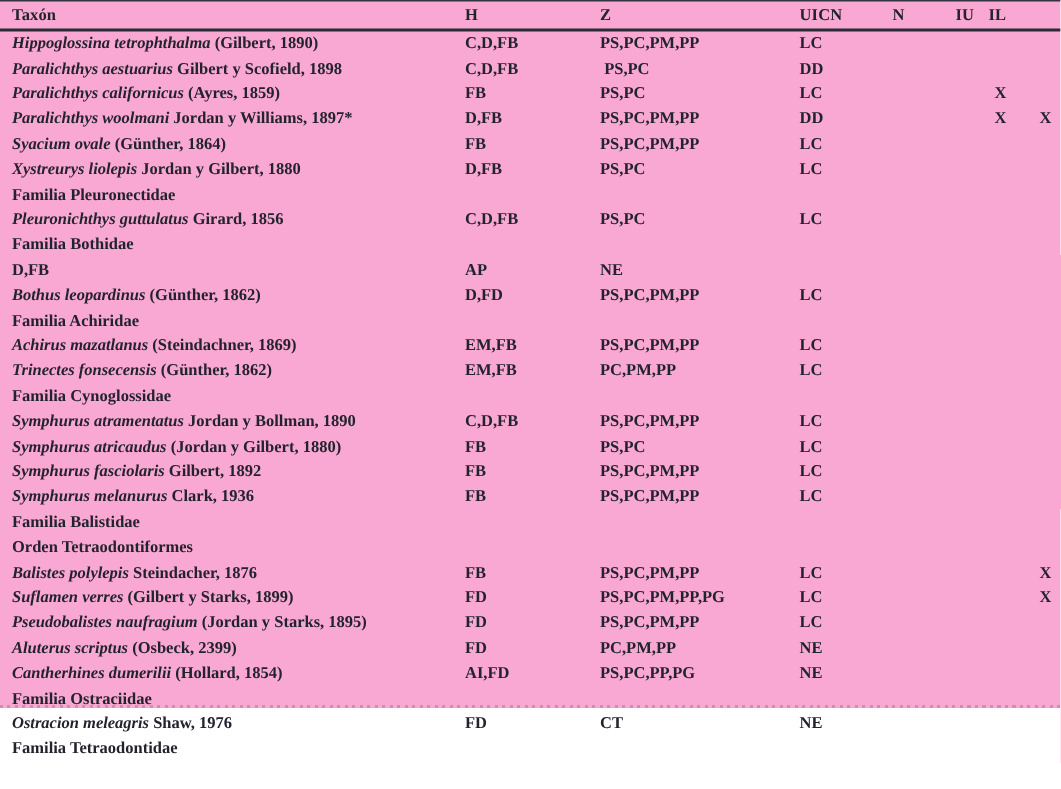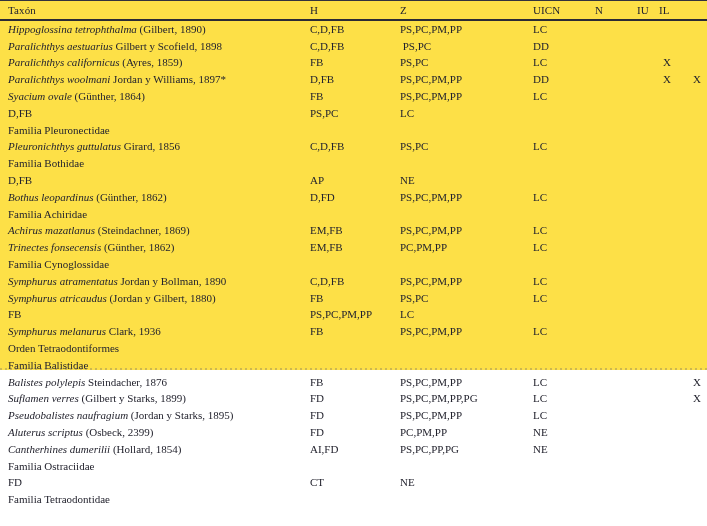--- a/index.html
+++ b/index.html
@@ -11,22 +11,23 @@
     width: 707px;
     height: 526px;
     overflow: hidden;
     font-family: "Liberation Serif", "DejaVu Serif", serif;
     font-size: 11px;
     color: #23232e;
   }
   .table {
     position: relative;
     width: 707px;
-    height: 370px;
-    background: #fde047;
+    height: 472px;
+    background: #f9a8d4;
+    font-weight: bold;
   }
   .hrow, .row {
     display: grid;
     grid-template-columns: 302px 90px 133px 62px 42px 22px 30px 1fr;
     padding-left: 8px;
     box-sizing: border-box;
     align-items: center;
   }
   .hrow {
     height: 21px;
@@ -116,20 +117,21 @@
         <div class="cell"><span class="sci">Syacium ovale</span><span> (Günther, 1864)</span></div>
         <div class="cell">FB</div>
         <div class="cell">PS,PC,PM,PP</div>
         <div class="cell">LC</div>
         <div class="cell"></div>
         <div class="cell"></div>
         <div class="cell mark"></div>
         <div class="cell mark"></div>
       </div>
       <div class="row">
+        <div class="cell"><span class="sci">Xystreurys liolepis</span><span> Jordan y Gilbert, 1880</span></div>
         <div class="cell">D,FB</div>
         <div class="cell">PS,PC</div>
         <div class="cell">LC</div>
         <div class="cell"></div>
         <div class="cell"></div>
         <div class="cell mark"></div>
         <div class="cell mark"></div>
       </div>
       <div class="row">
         <div class="cell group-cell">Familia Pleuronectidae</div>
@@ -206,43 +208,44 @@
         <div class="cell"><span class="sci">Symphurus atricaudus</span><span> (Jordan y Gilbert, 1880)</span></div>
         <div class="cell">FB</div>
         <div class="cell">PS,PC</div>
         <div class="cell">LC</div>
         <div class="cell"></div>
         <div class="cell"></div>
         <div class="cell mark"></div>
         <div class="cell mark"></div>
       </div>
       <div class="row">
+        <div class="cell"><span class="sci">Symphurus fasciolaris</span><span> Gilbert, 1892</span></div>
         <div class="cell">FB</div>
         <div class="cell">PS,PC,PM,PP</div>
         <div class="cell">LC</div>
         <div class="cell"></div>
         <div class="cell"></div>
         <div class="cell mark"></div>
         <div class="cell mark"></div>
       </div>
       <div class="row">
         <div class="cell"><span class="sci">Symphurus melanurus</span><span> Clark, 1936</span></div>
         <div class="cell">FB</div>
         <div class="cell">PS,PC,PM,PP</div>
         <div class="cell">LC</div>
         <div class="cell"></div>
         <div class="cell"></div>
         <div class="cell mark"></div>
         <div class="cell mark"></div>
       </div>
       <div class="row">
+        <div class="cell group-cell">Familia Balistidae</div>
+      </div>
+      <div class="row">
         <div class="cell group-cell">Orden Tetraodontiformes</div>
-      </div>
-      <div class="row">
-        <div class="cell group-cell">Familia Balistidae</div>
       </div>
       <div class="row">
         <div class="cell"><span class="sci">Balistes polylepis</span><span> Steindacher, 1876</span></div>
         <div class="cell">FB</div>
         <div class="cell">PS,PC,PM,PP</div>
         <div class="cell">LC</div>
         <div class="cell"></div>
         <div class="cell"></div>
         <div class="cell mark"></div>
         <div class="cell mark">X</div>
@@ -284,20 +287,21 @@
         <div class="cell">NE</div>
         <div class="cell"></div>
         <div class="cell"></div>
         <div class="cell mark"></div>
         <div class="cell mark"></div>
       </div>
       <div class="row">
         <div class="cell group-cell">Familia Ostraciidae</div>
       </div>
       <div class="row">
+        <div class="cell"><span class="sci">Ostracion meleagris</span><span> Shaw, 1976</span></div>
         <div class="cell">FD</div>
         <div class="cell">CT</div>
         <div class="cell">NE</div>
         <div class="cell"></div>
         <div class="cell"></div>
         <div class="cell mark"></div>
         <div class="cell mark"></div>
       </div>
       <div class="row">
         <div class="cell group-cell">Familia Tetraodontidae</div>

